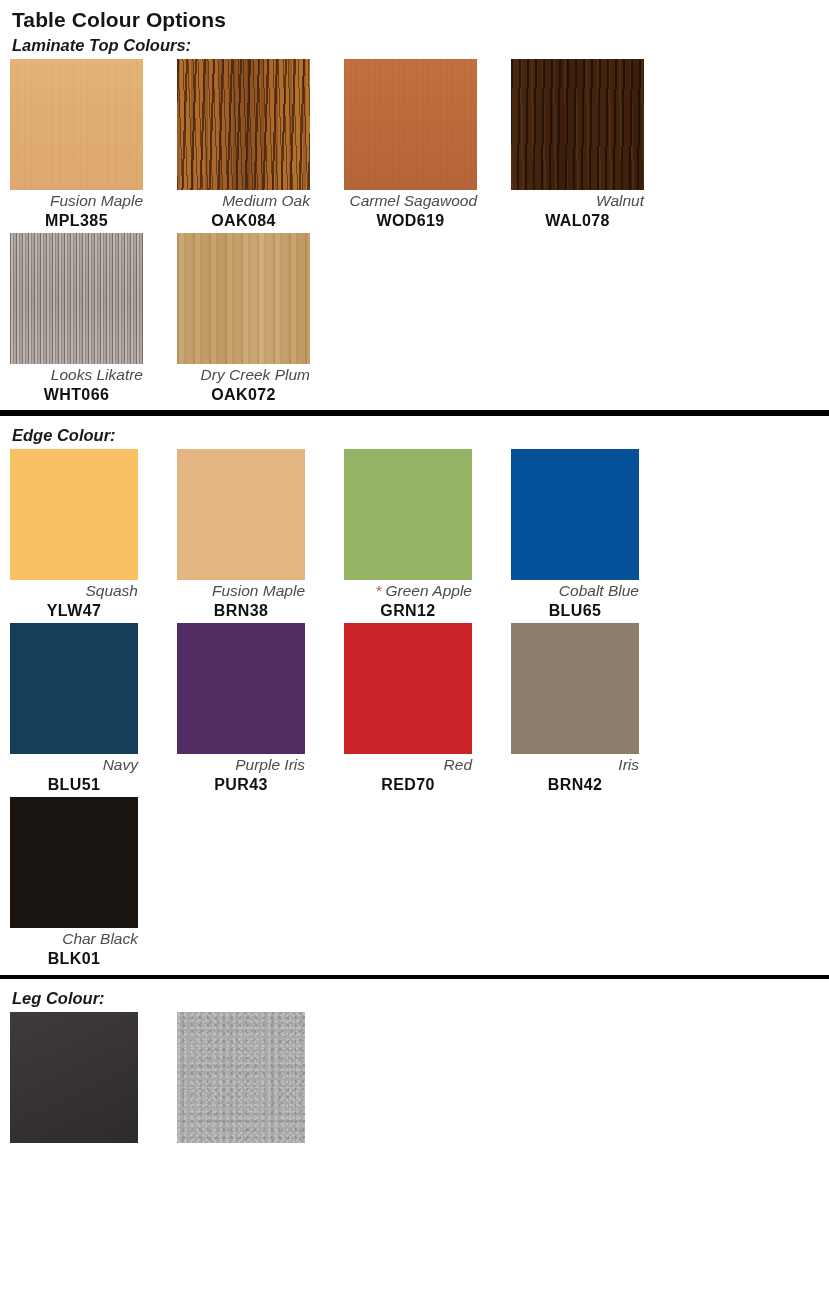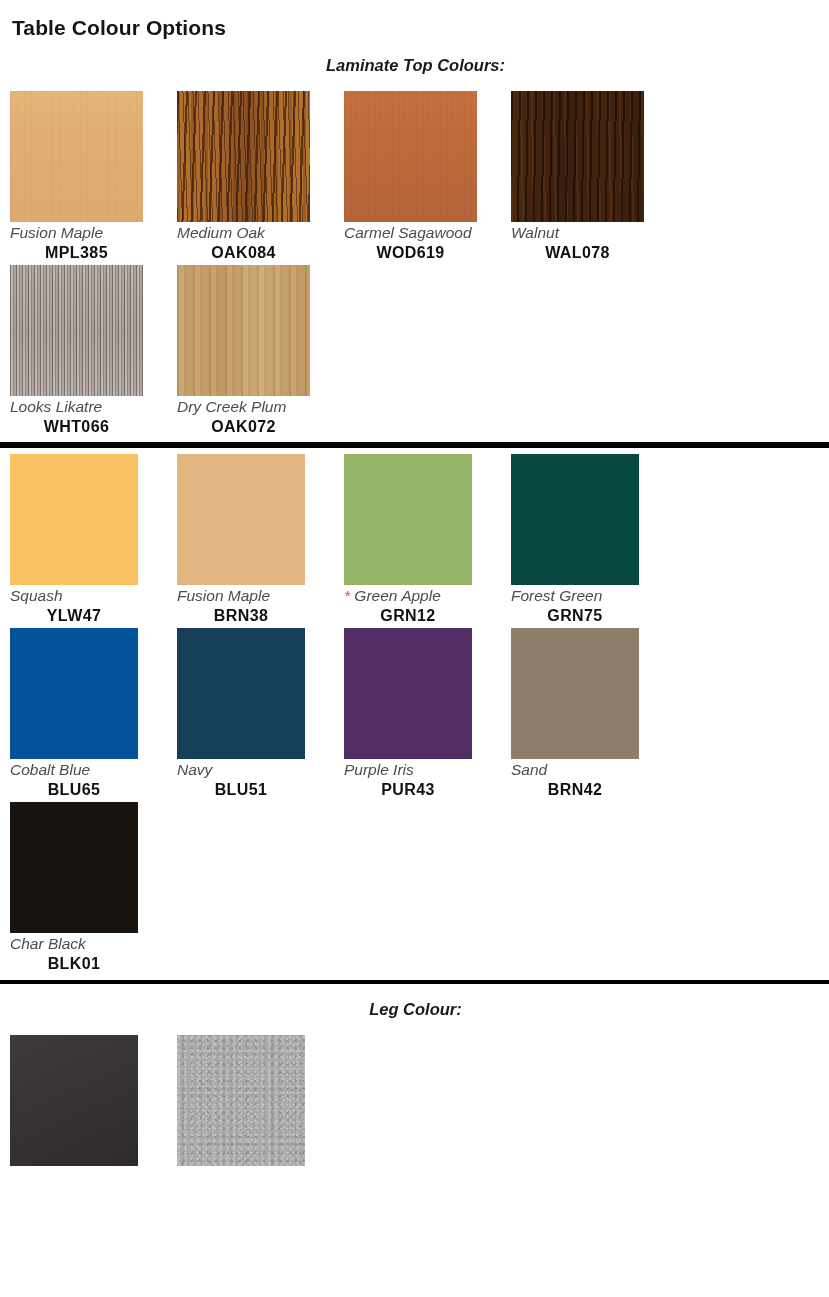--- a/index.html
+++ b/index.html
@@ -12,42 +12,41 @@
     height: 1297px;
     position: relative;
     font-family: "Liberation Sans", sans-serif;
     overflow: hidden;
   }
   .page {
     position: relative;
     width: 829px;
     height: 1297px;
     box-sizing: border-box;
-    padding: 8px 10px;
+    padding: 0 10px;
   }
 
   
   .doc-title {
     font-size: 21px;
     font-weight: bold;
     color: #161616;
     letter-spacing: .1px;
     margin: 0;
     padding: 8px 0 0 2px;
     line-height: 24px;
   }
   .section-label {
     font-size: 16.5px;
     font-weight: bold;
     font-style: italic;
     color: #1a1a1a;
-    margin: 12px;
+    margin: 0;
     padding: 3px 0 4px 2px;
     line-height: 20px;
-    text-align: center;
   }
 
   
   .rule {
     background: #000000;
     width: 829px;
     margin-left: -10px;
   }
   .rule.thick { height: 6px; }
   .rule.thin  { height: 4px; }
@@ -73,21 +72,21 @@
     height: 131px;
     display: block;
   }
   .swatch-cell.edge .swatch-chip { width: 128px; height: 131px; }
   .swatch-cell.leg  .swatch-chip { width: 128px; height: 131px; }
 
   .swatch-name {
     font-size: 15.5px;
     font-style: italic;
     color: #4c4c4c;
-    text-align: left;
+    text-align: right;
     width: 133px;
     line-height: 20px;
     padding-top: 1px;
     white-space: nowrap;
   }
   .swatch-cell.edge .swatch-name,
   .swatch-cell.leg  .swatch-name { width: 128px; }
 
   .swatch-code {
     font-size: 16px;
@@ -265,60 +264,61 @@
       </div>
       <div class="swatch-cell">
         <div class="swatch-chip tx-dry-creek" style="--c: #c19a63;"></div>
         <div class="swatch-name">Dry Creek Plum</div>
         <div class="swatch-code">OAK072</div>
       </div>
     </div>
 
   <div class="rule thick gap-a"></div>
 
+  <div class="section-label">Edge Colour:</div>
 
   <div class="swatch-grid">
       <div class="swatch-cell edge">
         <div class="swatch-chip tx-solid" style="--c: #f8c164;"></div>
         <div class="swatch-name">Squash</div>
         <div class="swatch-code">YLW47</div>
       </div>
       <div class="swatch-cell edge">
         <div class="swatch-chip tx-solid" style="--c: #e3b681;"></div>
         <div class="swatch-name">Fusion Maple</div>
         <div class="swatch-code">BRN38</div>
       </div>
       <div class="swatch-cell edge">
         <div class="swatch-chip tx-solid" style="--c: #94b364;"></div>
         <div class="swatch-name"><span class="star">* </span>Green Apple</div>
         <div class="swatch-code">GRN12</div>
       </div>
       <div class="swatch-cell edge">
-        <div class="swatch-chip tx-solid" style="--c: #07493f;"></div>
-        <div class="swatch-name">Forest Green</div>
-        <div class="swatch-code">GRN75</div>
-      </div>
-      <div class="swatch-cell edge">
         <div class="swatch-chip tx-solid" style="--c: #06529a;"></div>
         <div class="swatch-name">Cobalt Blue</div>
         <div class="swatch-code">BLU65</div>
       </div>
       <div class="swatch-cell edge">
         <div class="swatch-chip tx-solid" style="--c: #153f58;"></div>
         <div class="swatch-name">Navy</div>
         <div class="swatch-code">BLU51</div>
       </div>
       <div class="swatch-cell edge">
         <div class="swatch-chip tx-solid" style="--c: #512d63;"></div>
         <div class="swatch-name">Purple Iris</div>
         <div class="swatch-code">PUR43</div>
       </div>
       <div class="swatch-cell edge">
+        <div class="swatch-chip tx-solid" style="--c: #cb2229;"></div>
+        <div class="swatch-name">Red</div>
+        <div class="swatch-code">RED70</div>
+      </div>
+      <div class="swatch-cell edge">
         <div class="swatch-chip tx-solid" style="--c: #8d7f6b;"></div>
-        <div class="swatch-name">Sand</div>
+        <div class="swatch-name">Iris</div>
         <div class="swatch-code">BRN42</div>
       </div>
       <div class="swatch-cell edge">
         <div class="swatch-chip tx-solid" style="--c: #1a1410;"></div>
         <div class="swatch-name">Char Black</div>
         <div class="swatch-code">BLK01</div>
       </div>
     </div>
 
   <div class="rule thin gap-b"></div>

